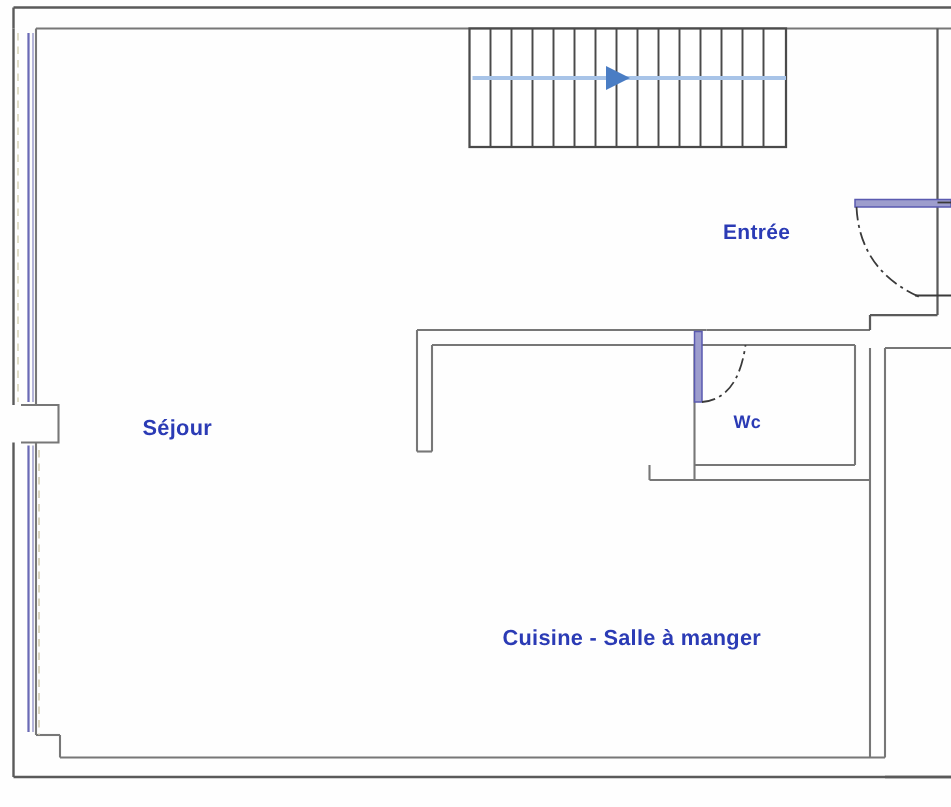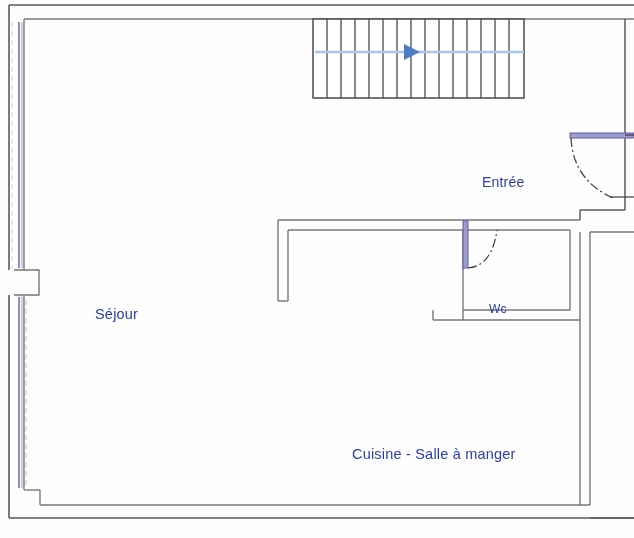--- a/index.html
+++ b/index.html
@@ -7,30 +7,29 @@
   #plan{
     position:relative;
     width:634px;height:538px;
     background:#fefefe;
     overflow:hidden;
   }
   #plan svg{position:absolute;left:0;top:0;width:634px;height:538px;}
   .room-label{
     position:absolute;
     color:#2b3bb5;
-    font-weight:normal;
+    font-weight:bold;
     white-space:nowrap;
     letter-spacing:.2px;
     user-select:none;
-    margin-top:28px;
   }
   #label-sejour{left:95px;top:278px;font-size:14.5px;}
   #label-entree{left:482px;top:146px;font-size:14px;}
   #label-wc{left:489px;top:274px;font-size:12px;}
-  #label-cuisine{left:352px;top:418px;font-size:14.5px;}
+  #label-cuisine{left:335px;top:418px;font-size:14.5px;}
   .wm{
     position:absolute;left:140px;top:128px;width:205px;height:58px;
     color:#f7f5ec;font-size:22px;font-weight:bold;line-height:28px;
     text-align:center;pointer-events:none;user-select:none;
   }
 </style>
 </head>
 <body>
 
 <div id="plan">

